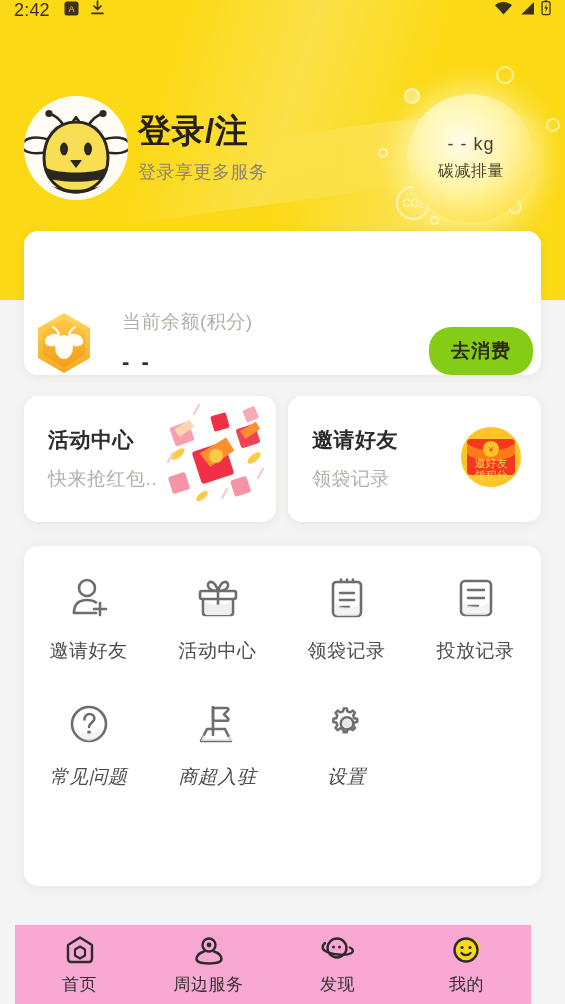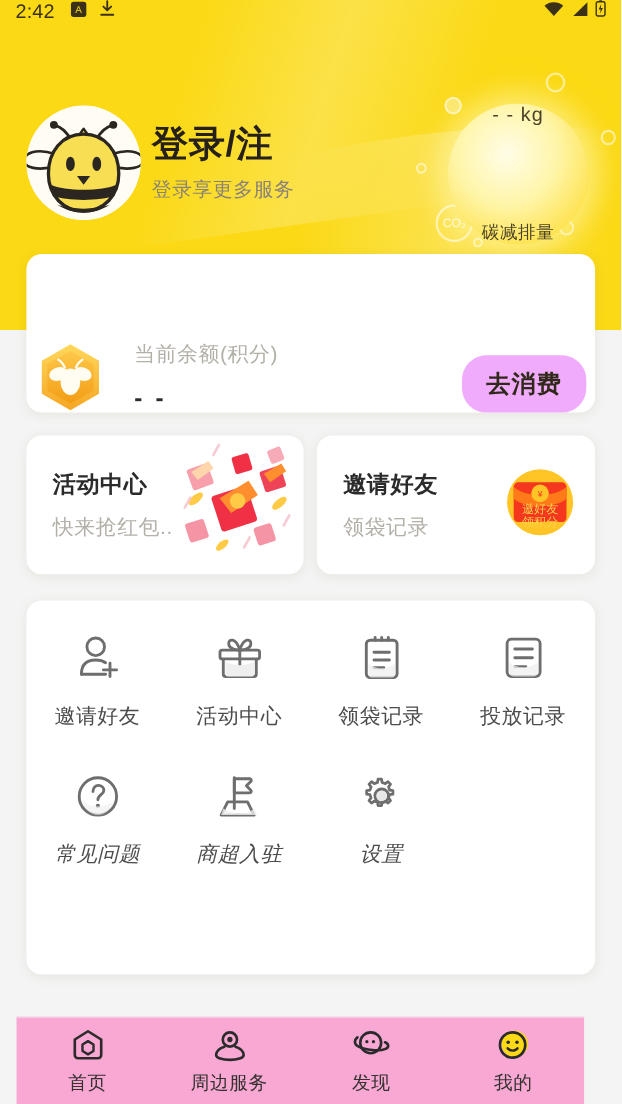--- a/index.html
+++ b/index.html
@@ -84,21 +84,21 @@
   }
   .profile-sub {
     font-size: 18px; color: #8a8377; margin-top: 10px; letter-spacing: .5px;
   }
 
   
   .carbon {
     position: absolute; right: 30px; top: 94px;
     width: 128px; height: 128px; border-radius: 50%;
     background: radial-gradient(circle at 42% 36%, #FFFDE8 0%, #FFF5A8 42%, #FEE55C 72%, rgba(253,221,40,.55) 100%);
-    display: flex; flex-direction: column; align-items: center; justify-content: space-between;
+    display: flex; flex-direction: column; align-items: center; justify-content: center;
     z-index: 10;
     box-shadow: 0 0 24px 10px rgba(255,250,190,.55);
   }
   .carbon-val { font-size: 18px; color: #4a4228; letter-spacing: 1px; }
   .carbon-label { font-size: 16px; color: #4a4228; margin-top: 6px; letter-spacing: .5px; }
   .co2-bubble {
     position: absolute; left: 396px; top: 186px;
     width: 34px; height: 34px; border-radius: 50%;
     border: 2px solid rgba(255,255,255,.6);
     display: flex; align-items: center; justify-content: center;
@@ -120,23 +120,23 @@
   }
   .hex-wrap { width: 64px; height: 64px; flex: none; }
   .balance-texts { margin-left: 26px; flex: 1; }
   .balance-label { font-size: 19px; color: #b3b0a8; letter-spacing: .5px; }
   .balance-value {
     font-size: 22px; color: #2b2b2b; font-weight: bold;
     margin-top: 14px; letter-spacing: 3px;
   }
   .spend-btn {
     flex: none;
-    background: #f0abfc;
+    background: #84cc16;
     color: #30291a;
-    font-size: 22px;
+    font-size: 19px;
     font-weight: bold;
     border: none;
     border-radius: 22px;
     padding: 11px 22px;
     cursor: pointer;
     letter-spacing: 1px;
     font-family: Liberation Sans, sans-serif;
   }
 
   

